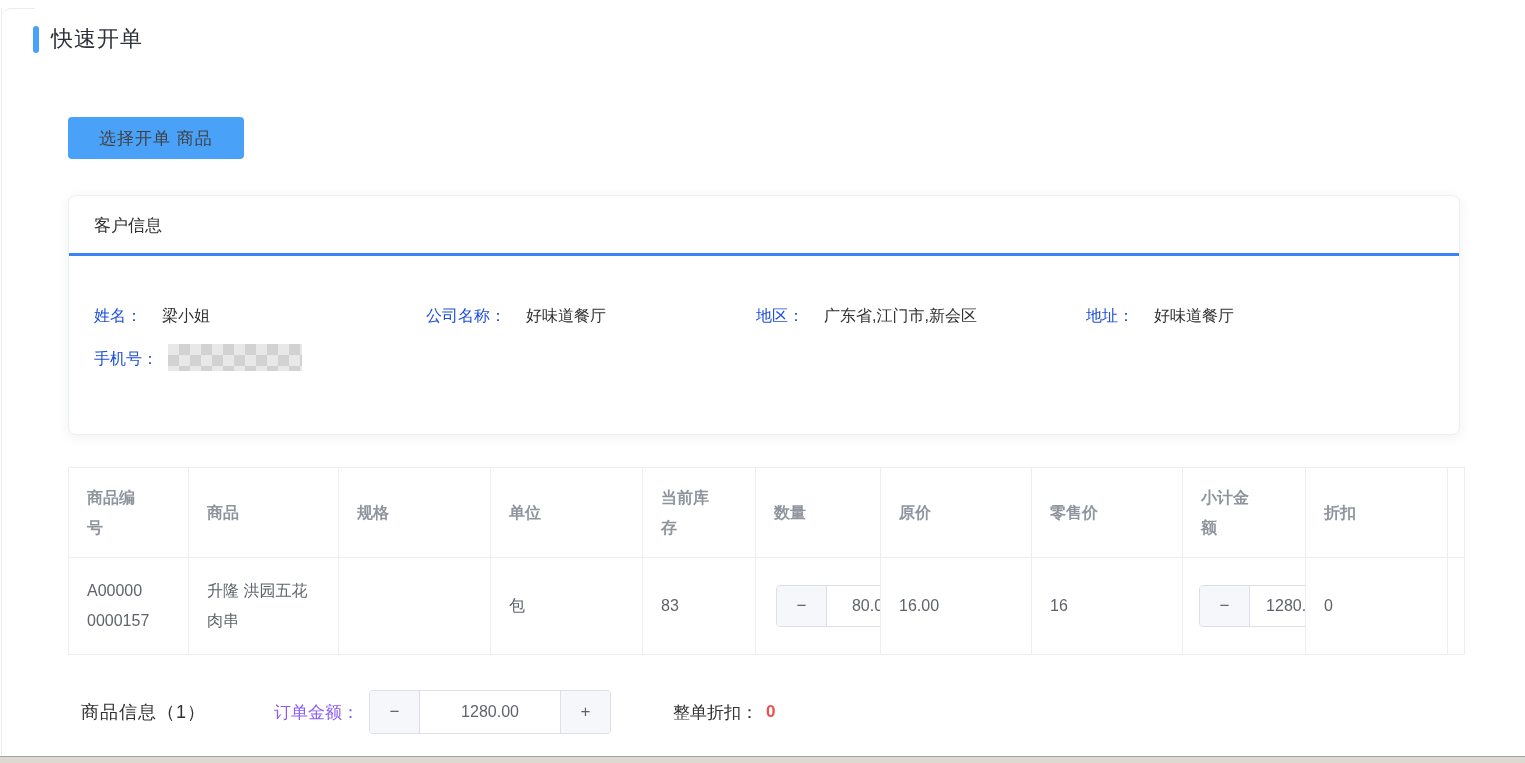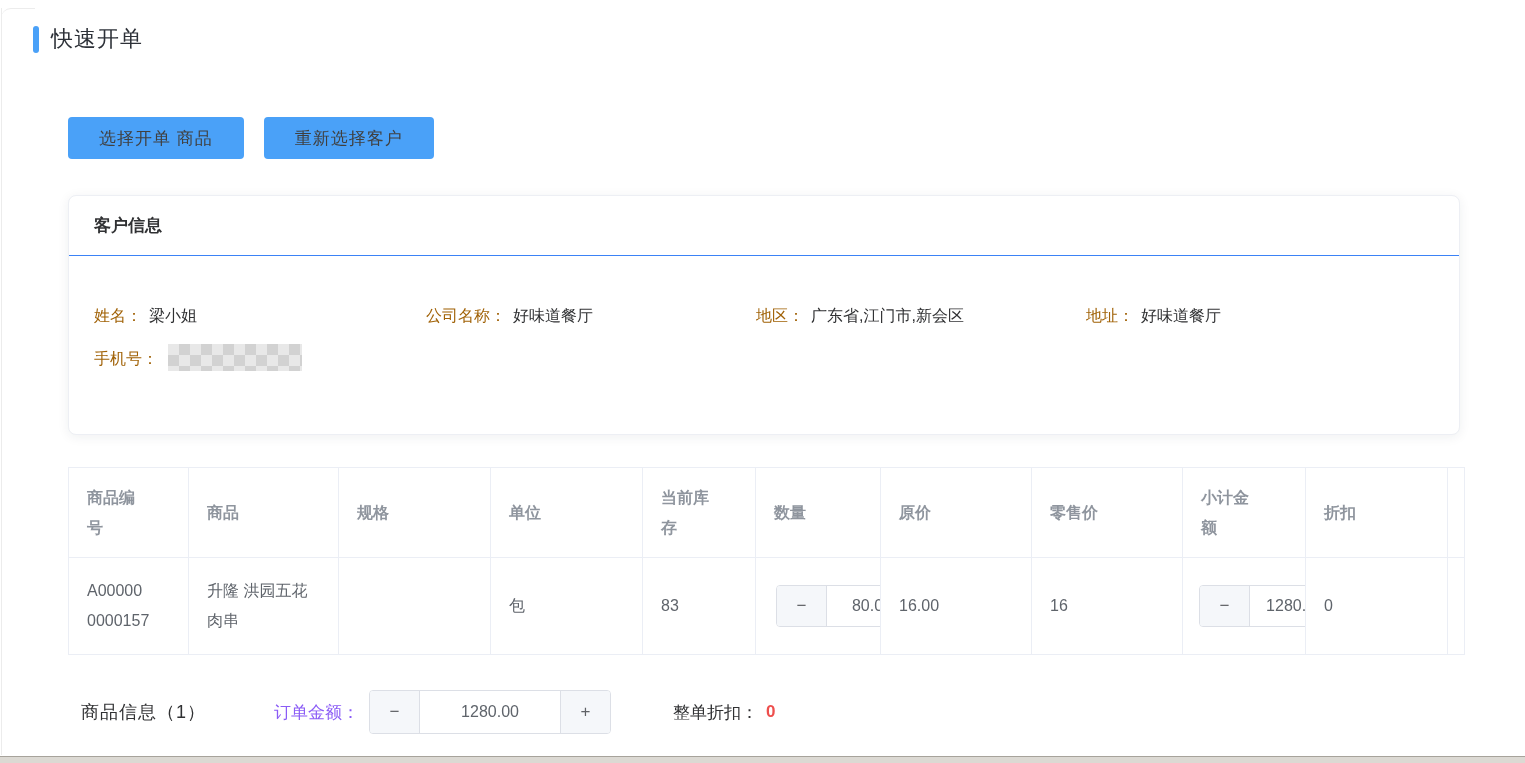--- a/index.html
+++ b/index.html
@@ -22,27 +22,27 @@
   .toolbar { position:absolute; left:68px; top:117px; display:flex; gap:20px; }
   .btn-primary { height:42px; padding:0 31px; background:#4aa1f8; color:#404040;
     border:none; border-radius:4px; font-size:17px; cursor:pointer;
     font-family:inherit; letter-spacing:1px; }
 
   
   .customer-card { position:absolute; left:68px; top:195px; width:1392px; height:240px;
     background:#fff; border:1px solid #edeff4; border-radius:8px;
     box-shadow:0 2px 12px rgba(31,45,61,.07); }
   .card-header { height:60px; line-height:59px; padding:0 25px;
-    border-bottom:1px solid #3b82f6; font-size:17px; font-weight:700; color:#303133; }
+    border-bottom:3px solid #3b82f6; font-size:17px; font-weight:400; color:#303133; }
   .card-body { padding:50px 25px 0; }
   .field-grid { display:grid; grid-template-columns:332px 330px 330px 1fr; }
   .field-row2 { margin-top:21px; }
   .field { font-size:16px; white-space:nowrap; }
-  .field .label { color:#a16207; }
-  .field .value { color:#303133; margin-left:7px; }
+  .field .label { color:#1d4ed8; }
+  .field .value { color:#303133; margin-left:20px; }
   .masked { display:inline-block; vertical-align:middle; margin-left:10px;
     width:134px; height:27px; margin-top:-4px;
     background:repeating-conic-gradient(#cbcbcb 0% 25%, #e4e4e4 0% 50%) 0 0/22px 22px;
     filter:blur(.4px); opacity:.85; }
 
   
   .product-table { position:absolute; left:68px; top:467px; width:1396px;
     border-collapse:collapse; table-layout:fixed; }
   .product-table th, .product-table td { border:1px solid #ebeef5; vertical-align:middle;
     text-align:left; font-size:16px; line-height:30px; }
@@ -85,21 +85,20 @@
   <div class="edge-left"></div>
   <div class="edge-corner"></div>
 
   <div class="page-header">
     <span class="accent-bar"></span>
     <h1 class="page-title">快速开单</h1>
   </div>
 
   <div class="toolbar">
     <button class="btn-primary">选择开单 商品</button>
-    <button class="btn-primary">重新选择客户</button>
   </div>
 
   <section class="customer-card">
     <div class="card-header">
       <span>客户信息</span>
     </div>
     <div class="card-body">
       <div class="field-grid">
         <div class="field">
           <span class="label">姓名：</span><span class="value">梁小姐</span>

